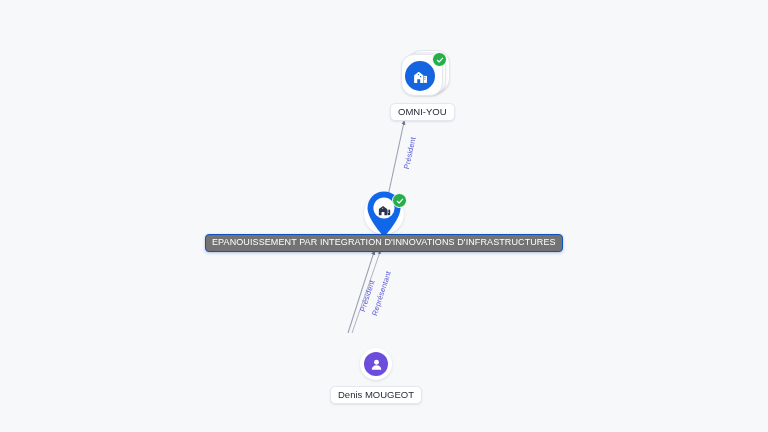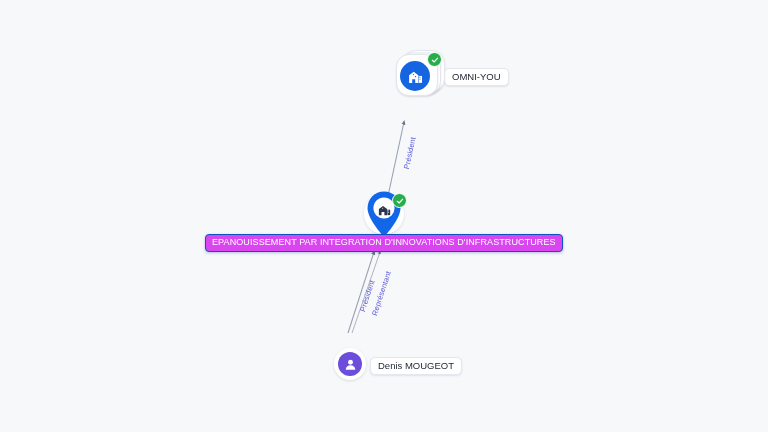--- a/index.html
+++ b/index.html
@@ -28,21 +28,21 @@
     top: 0;
     width: 768px;
     height: 432px;
     pointer-events: none;
   }
 
   
   .node {
     position: absolute;
     display: flex;
-    flex-direction: row;
+    flex-direction: column;
     align-items: center;
   }
 
   
   .company-stack {
     position: relative;
     width: 54px;
     height: 50px;
     display: flex;
     align-items: center;
@@ -161,21 +161,21 @@
     padding: 2px 7px 3px 7px;
     font-size: 9.5px;
     line-height: 11px;
     color: #1f2430;
     white-space: nowrap;
     box-shadow: 0 1px 2px rgba(20,30,60,.10);
   }
 
   .primary-label {
     position: absolute;
-    background: #d946ef;
+    background: #737373;
     border: 1px solid #0d53bd;
     border-radius: 4px;
     color: #ffffff;
     font-size: 9px;
     line-height: 11px;
     letter-spacing: .1px;
     padding: 2px 6px 3px 6px;
     white-space: nowrap;
     box-shadow: 0 1px 3px rgba(12,60,150,.30);
     z-index: 20;

